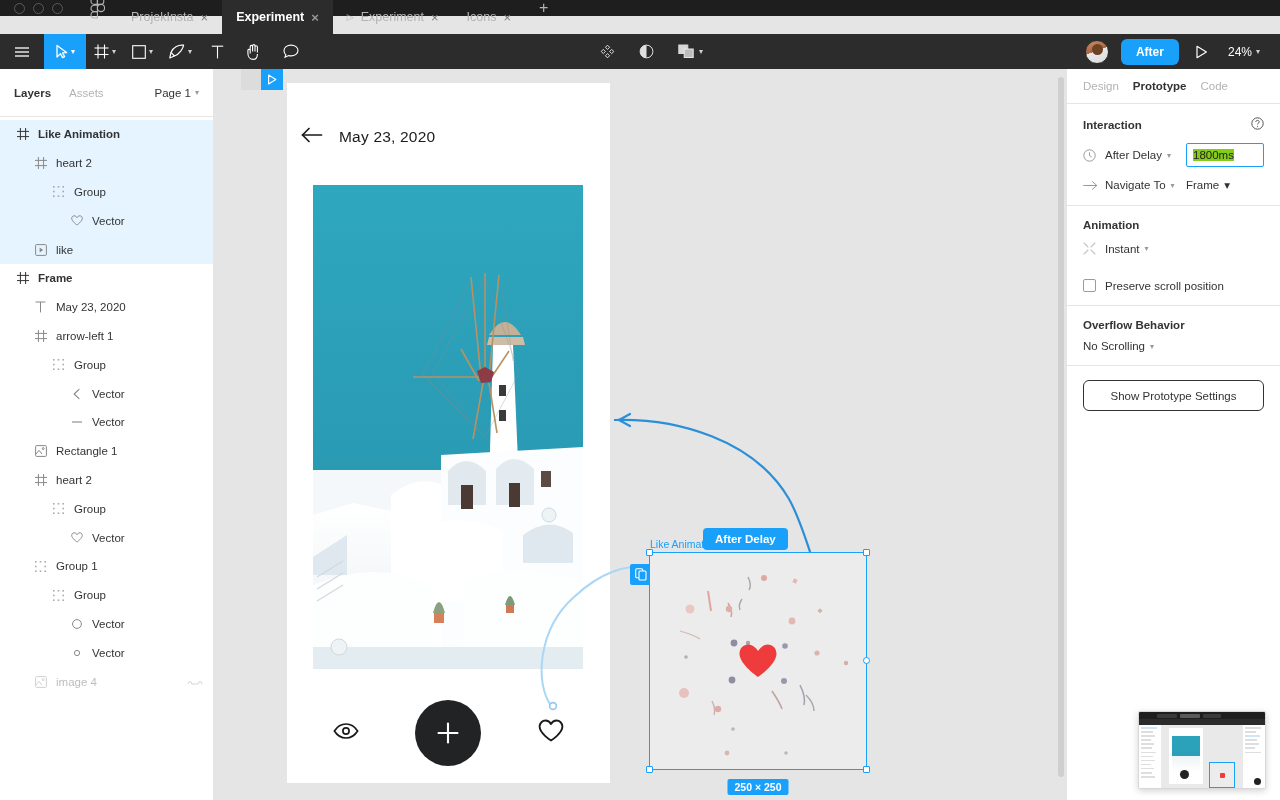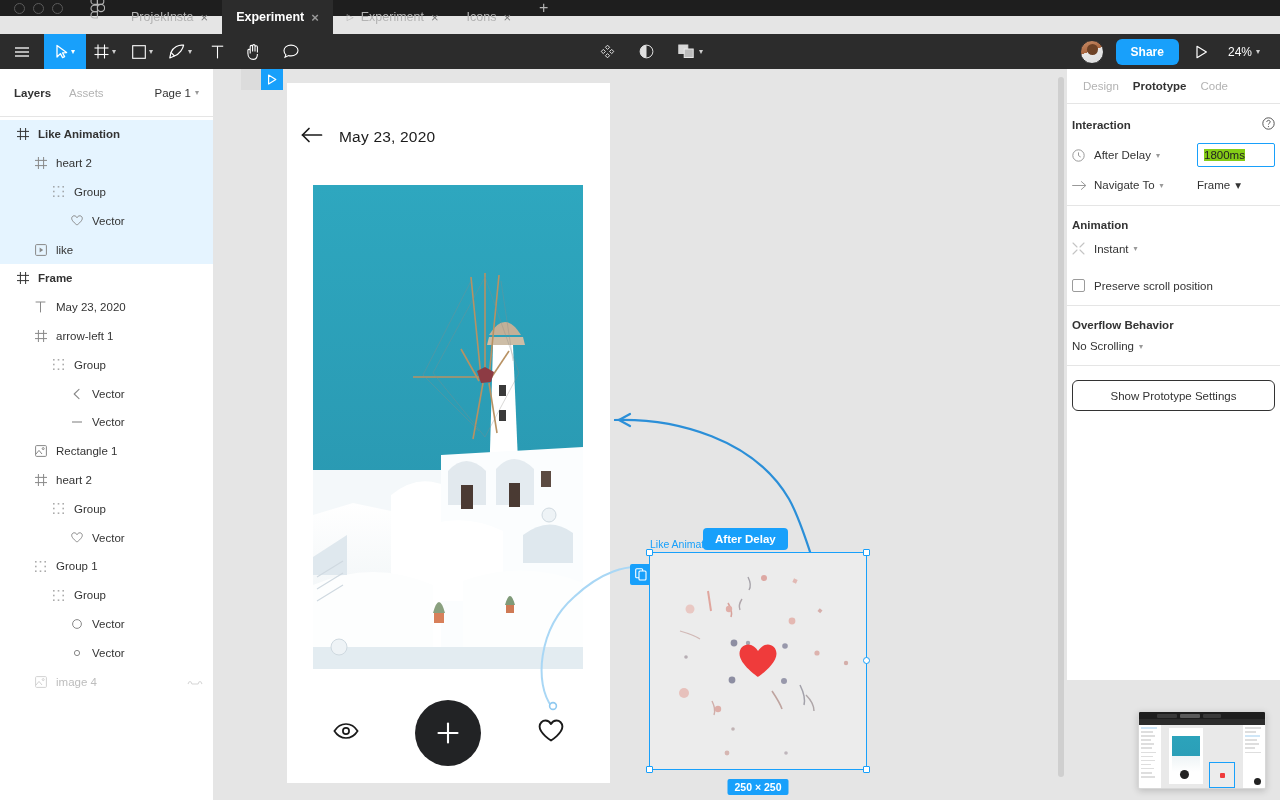--- a/index.html
+++ b/index.html
@@ -176,30 +176,30 @@
 
   #delayTip {
     position: absolute; left: 489px; top: 459px;
     background: #18a0fb; color: #fff; font-size: 11.5px; font-weight: bold;
     padding: 5px 12px; border-radius: 4px; white-space: nowrap;
   }
 
   
   #right {
     position: absolute; top: 69px; right: 0;
-    width: 214px; height: 611px;
+    width: 214px; height: 731px;
     background: #ffffff; border-left: 1px solid #e5e5e5;
   }
   #rpTabs {
     height: 35px; display: flex; align-items: center; gap: 14px;
     padding: 0 16px; font-size: 11.5px; border-bottom: 1px solid #e5e5e5;
   }
   #rpTabs .rt { color: #b3b3b3; }
   #rpTabs .rt.active { color: #333; font-weight: bold; }
-  .sect { padding: 13px 5px; border-bottom: 1px solid #e5e5e5; }
+  .sect { padding: 13px 16px; border-bottom: 1px solid #e5e5e5; }
   .sect.nb { border-bottom: none; }
   .sectTitle { font-size: 11.5px; font-weight: bold; color: #333; display: flex; align-items: center; }
   .helpicon { margin-left: auto; color: #666; }
   .prow { display: flex; align-items: center; margin-top: 11px; font-size: 11.5px; color: #333; }
   .prow .pi { width: 22px; color: #888; display: flex; align-items: center; }
   .dd { display: flex; align-items: center; gap: 5px; }
   .dd .caret2 { font-size: 8px; color: #999; }
   .valbox {
     margin-left: auto; width: 78px; height: 24px;
     border: 1.5px solid #18a0fb; border-radius: 2px;
@@ -348,21 +348,21 @@
       <svg width="18" height="15" viewBox="0 0 18 15" fill="none">
         <rect x="0.8" y="1" width="9" height="8.5" fill="#d8d8d8" stroke="#d8d8d8"></rect>
         <rect x="6.2" y="5" width="9" height="8.5" fill="#bdbdbd" stroke="#e8e8e8"></rect>
       </svg>
       <span class="caret">▾</span>
     </div>
   </div>
 
   <div id="tool-right">
     <div class="avatar"></div>
-    <button class="sharebtn">Share</button>
+    <button class="sharebtn">After</button>
     <div class="tool" style="padding:0 12px 0 16px">
       <svg width="13" height="14" viewBox="0 0 13 14" stroke="#fff" stroke-width="1.2" fill="none" stroke-linejoin="round">
         <path d="M2 1.3 L11.4 7 L2 12.7 Z"></path>
       </svg>
     </div>
     <div class="zoomlbl">
       <span>24%</span>
       <span class="caret">▾</span>
     </div>
   </div>

